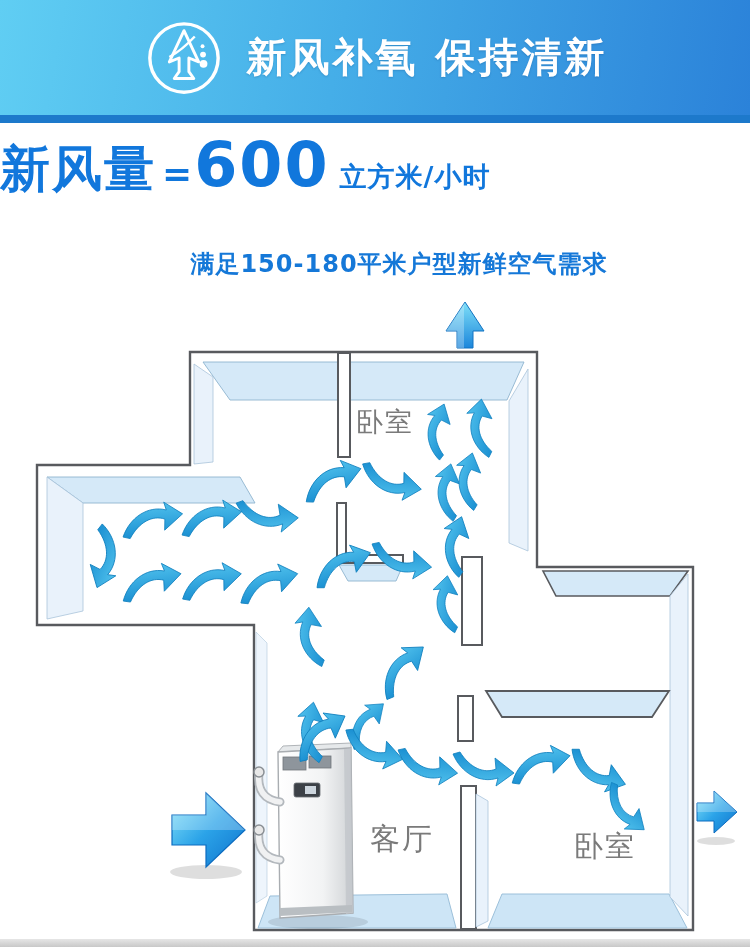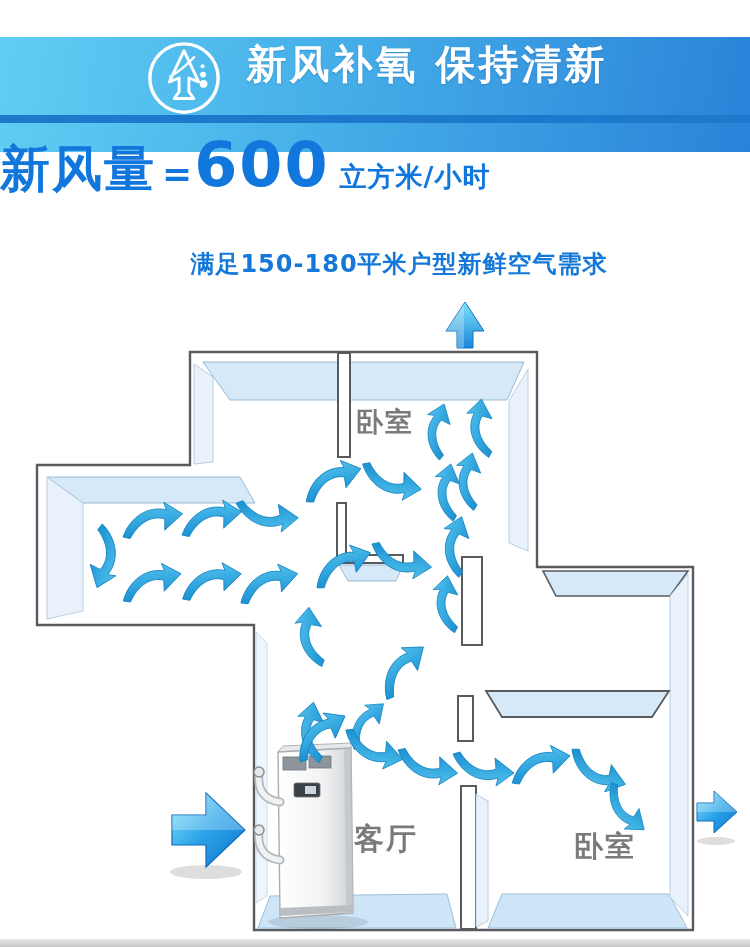--- a/index.html
+++ b/index.html
@@ -4,21 +4,21 @@
 <style>
   html,body{margin:0;padding:0;background:#ffffff;}
   .page{
     position:relative;width:750px;height:947px;margin:0 auto;overflow:hidden;
     background:#ffffff;font-family:"DejaVu Sans","Liberation Sans",sans-serif;
   }
   
   .banner{
     position:absolute;left:0;top:0;width:750px;height:115px;
     background:linear-gradient(100deg,#60cef3 0%,#45aee8 45%,#2b82d9 100%);
-    display:flex;align-items:flex-start;justify-content:center;gap:22px;margin-top:37px;
+    display:flex;align-items:center;justify-content:center;gap:22px;
   }
   .banner-strip{
     position:absolute;left:0;top:115px;width:750px;height:8px;
     background:#1d79cb;
   }
   .banner-icon{width:82px;height:82px;flex:0 0 auto;}
   .banner-title{
     color:#ffffff;font-size:40px;font-weight:700;letter-spacing:3px;
     text-shadow:0 1px 2px rgba(0,60,120,.25);white-space:nowrap;
   }
@@ -35,24 +35,23 @@
   
   .subline{
     position:absolute;left:0;top:248px;width:750px;text-align:center;
     color:#1578d8;font-size:24px;font-weight:700;letter-spacing:1px;padding-left:24px;
   }
   
   .plan-svg{position:absolute;left:0;top:0;width:750px;height:947px;}
   .room-label{
     position:absolute;color:#7a7a7a;white-space:nowrap;line-height:1;
     letter-spacing:2px;
-    font-weight:bold;
   }
   .lbl-bed-top{left:356px;top:408px;font-size:27px;}
-  .lbl-living{left:354px;top:824px;font-size:30px;}
+  .lbl-living{left:354px;top:824px;font-size:30px;padding-left:16px;}
   .lbl-bed-right{left:574px;top:832px;font-size:29px;}
   
   .bottom-strip{
     position:absolute;left:0;bottom:0;width:750px;height:8px;
     background:linear-gradient(#e6e6e6,#c8c8c8);
   }
 </style>
 </head>
 <body>
 

